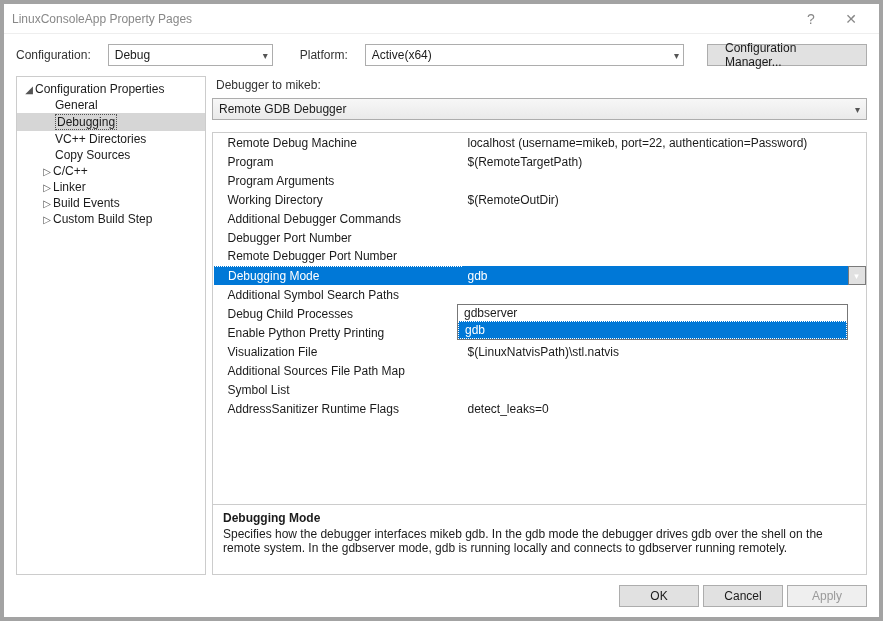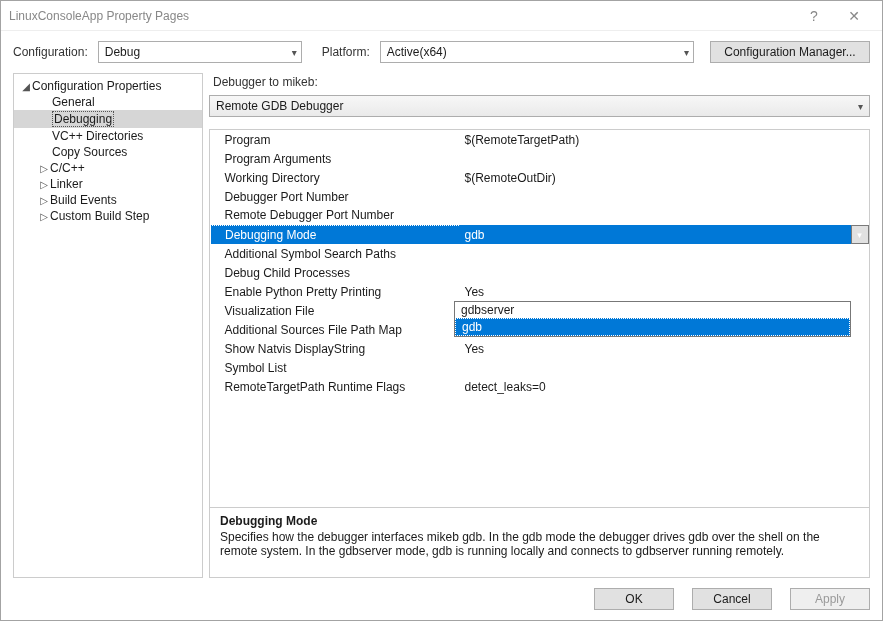--- a/index.html
+++ b/index.html
@@ -1,25 +1,25 @@
 <!DOCTYPE html>
 <html><head>
 <meta charset="utf-8">
 <style>
   * { box-sizing: border-box; }
   html, body { margin:0; padding:0; font-family: "Segoe UI", Tahoma, sans-serif; font-size:12px; color:#1b1b1b; background:#fff; }
-  .window { width:883px; height:621px; border:1px solid #a3a3a3; display:flex; flex-direction:column; background:#fff;}
+  .window { width:883px; height:621px; border:4px solid #a3a3a3; display:flex; flex-direction:column; background:#fff;}
   .titlebar { display:flex; align-items:center; height:30px; padding:0 8px; color:#888; background:#fff; border-bottom:1px solid #eee;}
   .titlebar .title { flex:1; }
   .titlebar .winbtn { width:40px; text-align:center; font-size:14px; color:#888;}
-  .config-row { display:flex; align-items:center; padding:10px 12px 10px 12px; gap:10px;}
+  .config-row { display:flex; align-items:center; padding:10px 12px 10px 12px; gap:17px;}
   .config-row label { color:#333; }
   .select { border:1px solid #adadad; background:#fff; height:22px; display:flex; align-items:center; padding:0 6px; position:relative;}
   .select .chev { position:absolute; right:4px; top:50%; transform:translateY(-50%); font-size:10px; color:#555;}
-  .btn { border:1px solid #adadad; background:#e1e1e1; height:22px; padding:0 10px; display:flex; align-items:center; }
+  .btn { border:1px solid #adadad; background:#e1e1e1; height:22px; padding:0 17px; display:flex; align-items:center; }
   .main { flex:1; display:flex; padding:0 12px 0 12px; gap:6px; overflow:hidden;}
   .tree { width:190px; border:1px solid #ccc; background:#fff; padding:4px 0; overflow:auto;}
   .tree-item { display:flex; align-items:center; padding:1px 4px 1px 6px; white-space:nowrap; font-size:12px;}
   .tree-item.header { font-weight:normal; }
   .tree-item .exp { width:12px; display:inline-block; text-align:center; color:#555; font-size:10px;}
   .tree-item.child { padding-left:38px; }
   .tree-item.sub { padding-left:24px; }
   .tree-item.selected { background:#d6d6d6; }
   .tree-item.selected span.lbl { border:1px dotted #555; padding:0 1px; }
   .right { flex:1; display:flex; flex-direction:column; overflow:hidden;}
@@ -31,38 +31,38 @@
   .grid td { padding:1px 6px; font-size:12px; height:19px; vertical-align:middle;}
   .grid td.key { width:248px; padding-left:14px;}
   .grid tr.selected td { background:#0078d7; color:#fff;}
   .grid tr.selected td.key { border:1px dotted #fff; border-right:none;}
   .dropdown-btn { position:absolute; right:0; top:0; width:18px; height:19px; border:1px solid #7a7a7a; background:#e1e1e1; display:flex; align-items:center; justify-content:center; font-size:9px;}
   .dropdown-pop { position:absolute; border:1px solid #777; background:#fff; }
   .dropdown-pop .opt { padding:1px 6px; font-size:12px;}
   .dropdown-pop .opt.sel { background:#0078d7; color:#fff; border:1px dotted #fff;}
   .desc { border:1px solid #ccc; border-top:none; padding:6px 10px; font-size:12px; min-height:70px;}
   .desc .dt { font-weight:bold; margin-bottom:2px;}
-  .footer { display:flex; justify-content:flex-end; gap:18px; padding:10px 12px;margin-left:12px;}
+  .footer { display:flex; justify-content:flex-end; gap:4px; padding:10px 12px;margin-left:12px;}
   .footer .fbtn { width:80px; height:22px; border:1px solid #adadad; background:#e1e1e1; display:flex; align-items:center; justify-content:center;}
   .footer .fbtn.disabled { color:#9a9a9a; background:#efefef;}
 </style>
 </head>
 <body>
 
 <div class="window">
 
   <div class="titlebar">
     <span class="title">LinuxConsoleApp Property Pages</span>
     <span class="winbtn">?</span>
     <span class="winbtn">✕</span>
   </div>
 
   <div class="config-row">
     <label>Configuration:</label>
-    <div class="select" style="width:204px">
+    <div class="select" style="width:165px">
       <span>Debug</span>
       <span class="chev">▾</span>
     </div>
     <label style="margin-left:10px">Platform:</label>
     <div class="select" style="flex:1">
       <span>Active(x64)</span>
       <span class="chev">▾</span>
     </div>
     <div class="btn" style="margin-left:6px; width:160px; justify-content:center">
       <span>Configuration Manager...</span>
@@ -112,30 +112,38 @@
       <div class="launcher-label">Debugger to mikeb:</div>
       <div class="launcher-select">
         <span>Remote GDB Debugger</span>
         <span class="chev">▾</span>
       </div>
 
       <div class="grid-wrap" style="position:relative">
         <table class="grid">
           <tbody id="grid-body">
               <tr>
+                <td class="key">Remote Debug Machine</td>
+                <td style="position: relative;"><span>localhost (username=mikeb, port=22, authentication=Password)</span></td>
+              </tr>
+              <tr>
                 <td class="key">Program</td>
                 <td style="position: relative;"><span>$(RemoteTargetPath)</span></td>
               </tr>
               <tr>
                 <td class="key">Program Arguments</td>
                 <td style="position: relative;"><span></span></td>
               </tr>
               <tr>
                 <td class="key">Working Directory</td>
                 <td style="position: relative;"><span>$(RemoteOutDir)</span></td>
+              </tr>
+              <tr>
+                <td class="key">Additional Debugger Commands</td>
+                <td style="position: relative;"><span></span></td>
               </tr>
               <tr>
                 <td class="key">Debugger Port Number</td>
                 <td style="position: relative;"><span></span></td>
               </tr>
               <tr>
                 <td class="key">Remote Debugger Port Number</td>
                 <td style="position: relative;"><span></span></td>
               </tr>
               <tr class="selected">
@@ -156,29 +164,25 @@
               </tr>
               <tr>
                 <td class="key">Visualization File</td>
                 <td style="position: relative;"><span>$(LinuxNatvisPath)\stl.natvis</span></td>
               </tr>
               <tr>
                 <td class="key">Additional Sources File Path Map</td>
                 <td style="position: relative;"><span></span></td>
               </tr>
               <tr>
-                <td class="key">Show Natvis DisplayString</td>
-                <td style="position: relative;"><span>Yes</span></td>
-              </tr>
-              <tr>
                 <td class="key">Symbol List</td>
                 <td style="position: relative;"><span></span></td>
               </tr>
               <tr>
-                <td class="key">RemoteTargetPath Runtime Flags</td>
+                <td class="key">AddressSanitizer Runtime Flags</td>
                 <td style="position: relative;"><span>detect_leaks=0</span></td>
               </tr>
             </tbody>
         </table>
 
         <div id="dropdown-pop" class="dropdown-pop" style="left: 244px; right: 18px; top: 171px;">
             <div class="opt">gdbserver</div>
             <div class="opt sel">gdb</div>
           </div>
       </div>

